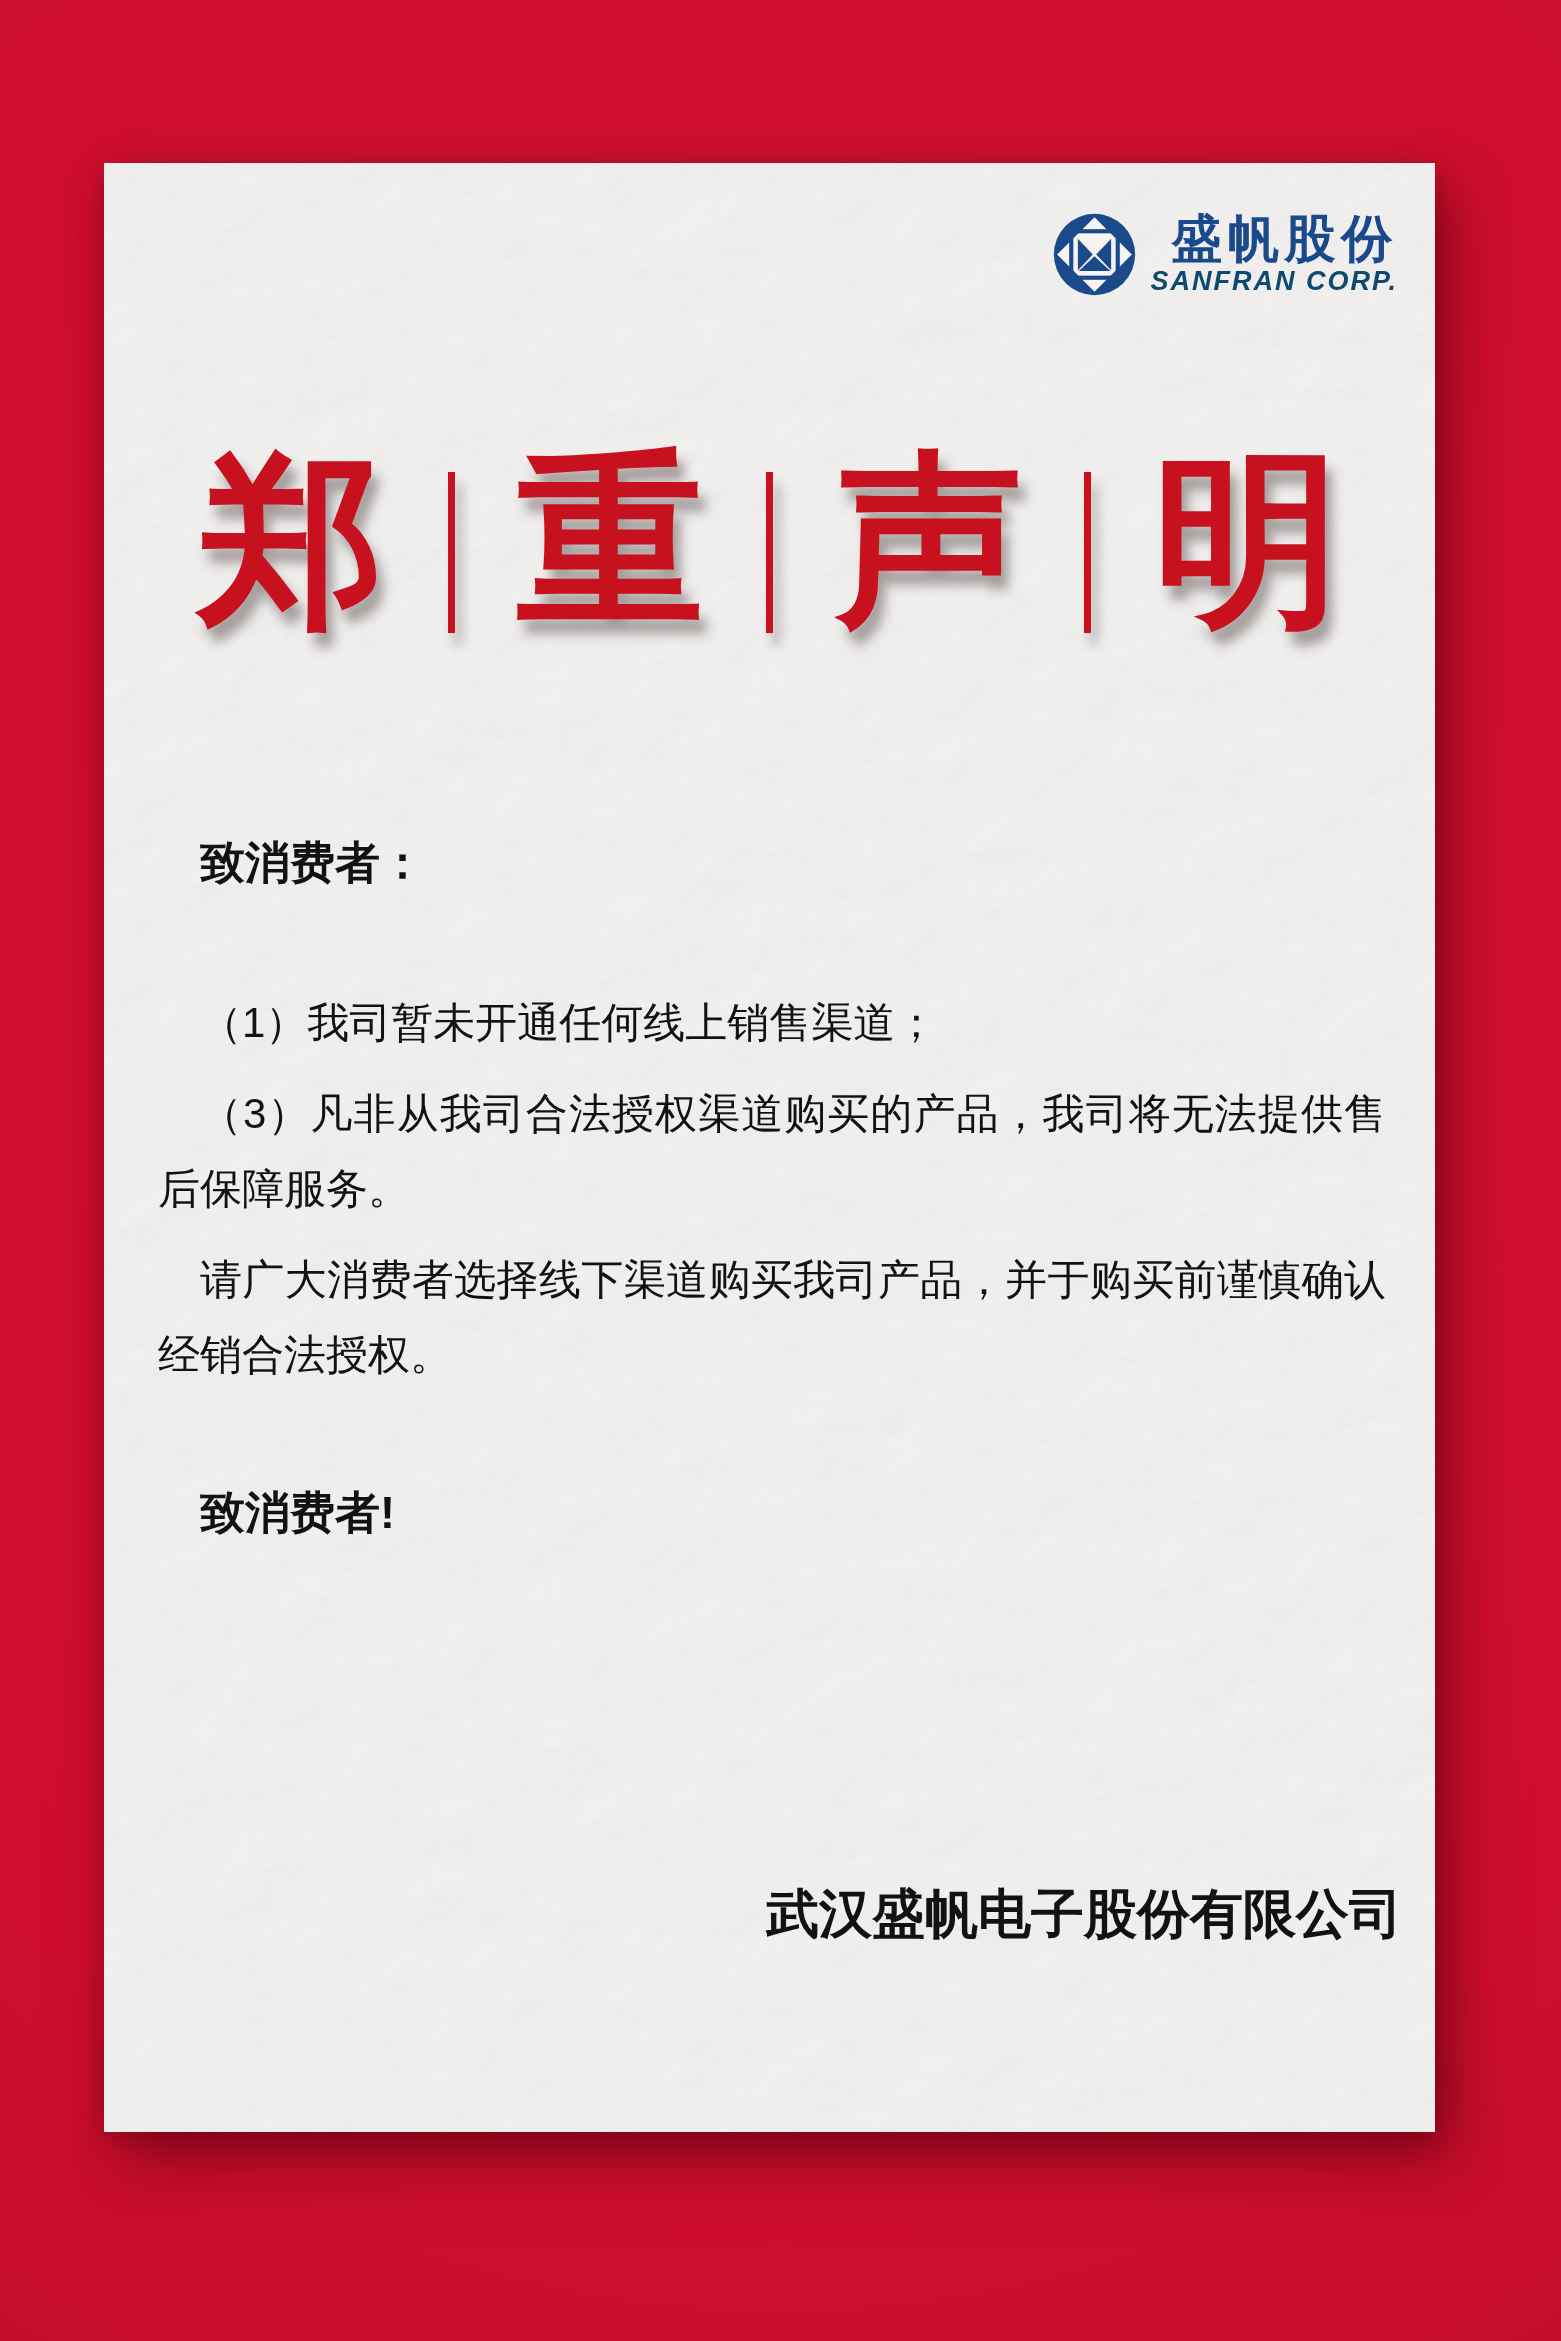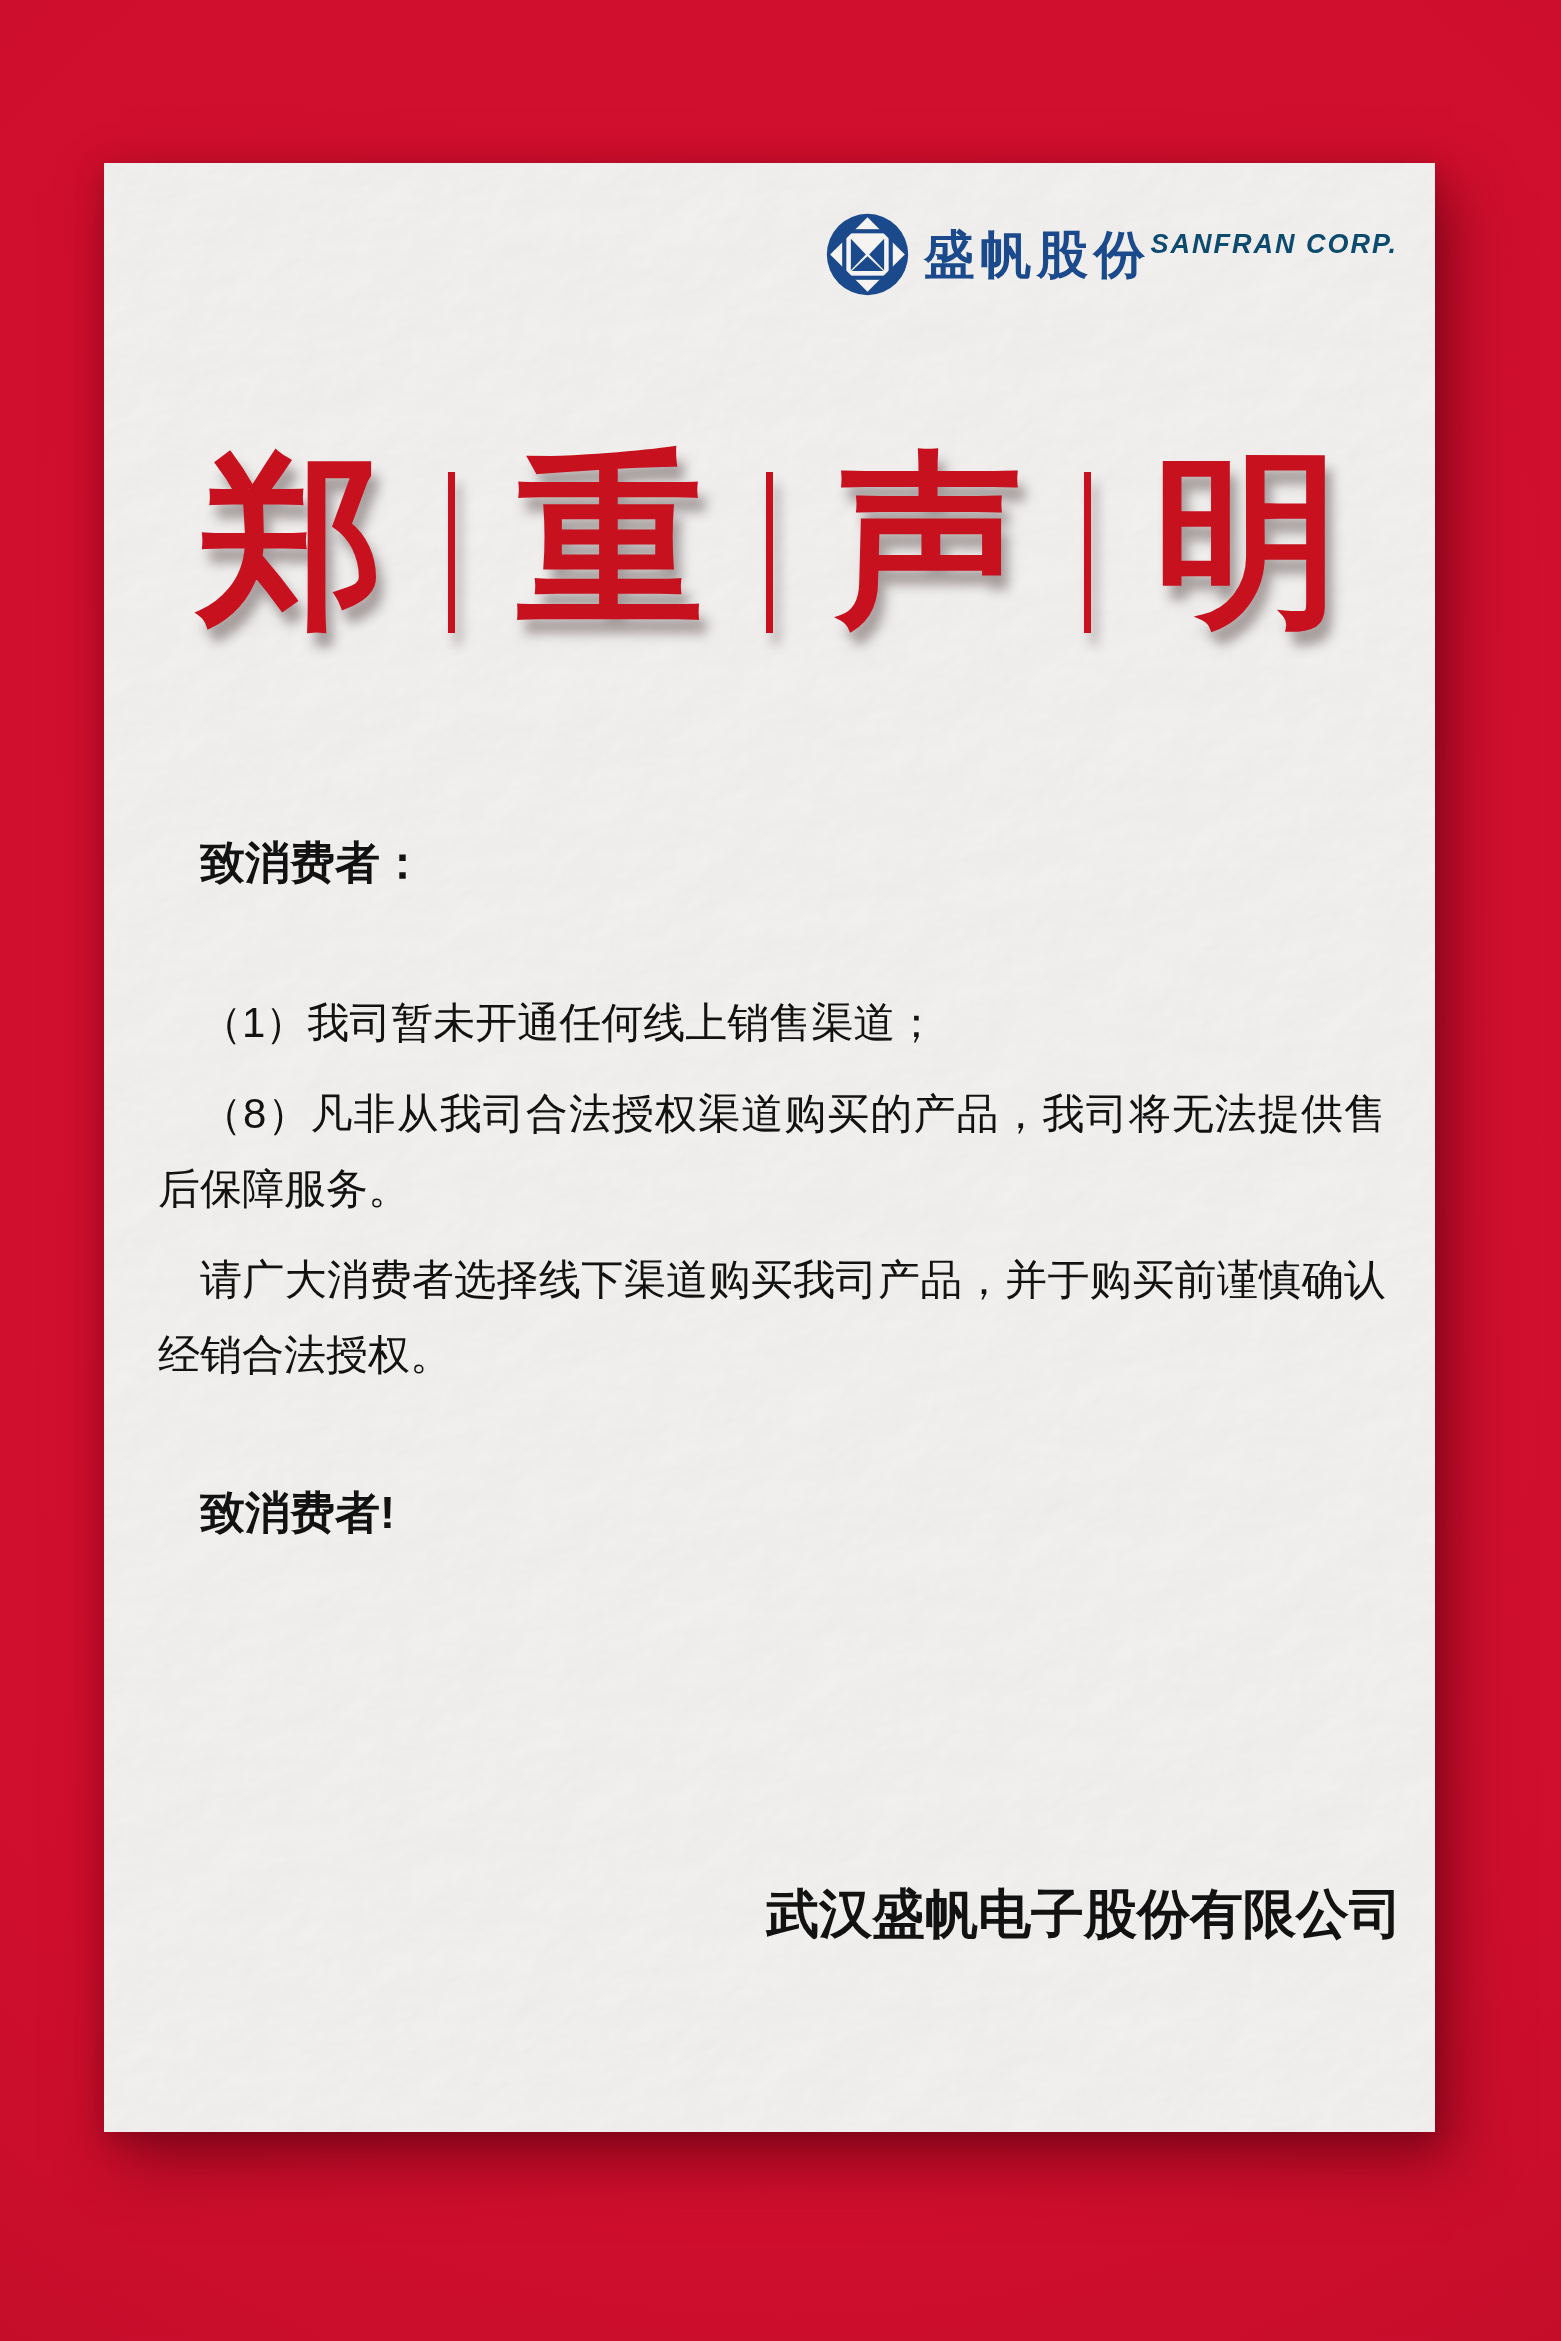--- a/index.html
+++ b/index.html
@@ -20,21 +20,21 @@
     position:absolute;inset:0;width:100%;height:100%;
     mix-blend-mode:multiply;opacity:.45;pointer-events:none;
   }
 
   
   .logo{
     position:absolute;top:50px;right:37px;
     display:flex;align-items:center;gap:14.6px;
   }
   .logo-mark{width:83px;height:83px;display:block;}
-  .logo-text{display:flex;flex-direction:row;align-items:flex-start;}
+  .logo-text{display:flex;flex-direction:column;align-items:flex-end;}
   .logo-cn{
     font-size:51px;line-height:52px;font-weight:bold;color:#1b4a8c;
     letter-spacing:5.7px;white-space:nowrap;
   }
   .logo-en{
     font-size:27px;line-height:29px;font-weight:bold;font-style:italic;
     color:#0c4a6e;letter-spacing:2px;margin-top:1.6px;white-space:nowrap;
   }
 
   
@@ -110,21 +110,21 @@
       <span>重</span>
       <span class="title-sep"></span>
       <span>声</span>
       <span class="title-sep"></span>
       <span>明</span>
     </div>
 
     <div class="body-block">
       <p class="salutation">致消费者：</p>
       <p class="para">（1）我司暂未开通任何线上销售渠道；</p>
-      <p class="para para-2">（8）凡非从我司合法授权渠道购买的产品，我司将无法提供售后保障服务。</p>
+      <p class="para para-2">（3）凡非从我司合法授权渠道购买的产品，我司将无法提供售后保障服务。</p>
       <p class="para para-3">请广大消费者选择线下渠道购买我司产品，并于购买前谨慎确认经销合法授权。</p>
       <p class="closing">致消费者!</p>
     </div>
 
     <div class="signature">
       <div class="sig-company">武汉盛帆电子股份有限公司</div>
     </div>
 
   </div>
 </div>

